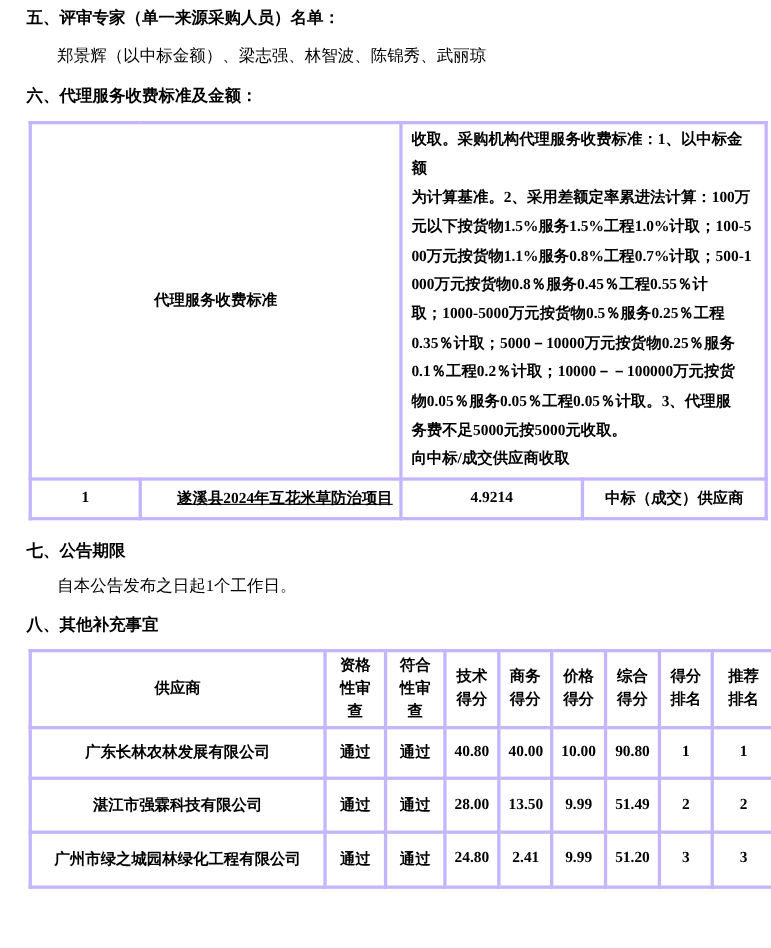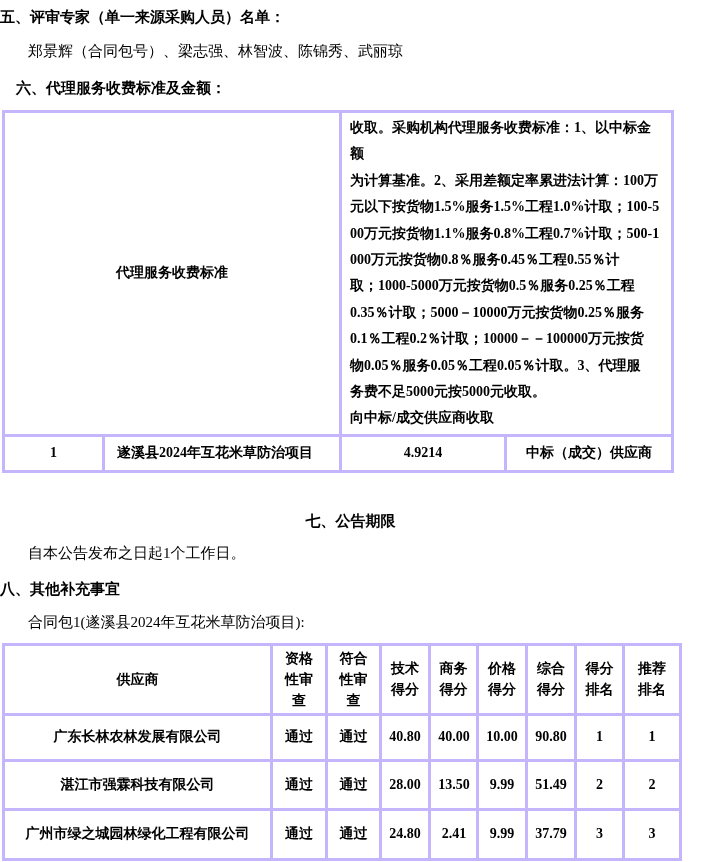--- a/index.html
+++ b/index.html
@@ -2,29 +2,29 @@
 <html><head>
 <meta charset="utf-8">
 <style>
   * { box-sizing: border-box; }
   html, body { margin: 0; padding: 0; background: #ffffff; }
   body {
     width: 701px; height: 862px;
     font-family: "Liberation Serif", "DejaVu Serif", serif;
     color: #000;
   }
-  .doc { width: 701px; height: 862px; padding-left: 0; overflow: hidden; }
+  .doc { width: 701px; height: 862px; padding-left: 24px; overflow: hidden; }
 
   h2 { font-size: 15px; font-weight: bold; margin: 0; line-height: 20px; }
   p  { font-size: 15px; font-weight: normal; margin: 0; line-height: 20px; }
 
   .s5 { padding-top: 7px; }
   .experts { margin: 14px 0 0 28px; }
-  .s6 { margin-top: 17px; margin-left: 16px; }
-  .s7 { margin-top: 38px; text-align: center; }
+  .s6 { margin-top: 17px; }
+  .s7 { margin-top: 18px; }
   .p7 { margin: 12px 0 16px 28px; }
   .s8 { margin-top: 10px; }
   .p8 { margin: 13px 0 0 28px; }
 
   table { border-collapse: collapse; table-layout: fixed; background: #fff; }
   td {
     border: 3px solid #c4b5fd;
     font-size: 14px; font-weight: bold;
     text-align: center; vertical-align: middle;
     padding: 2px 6px; overflow: hidden;
@@ -34,42 +34,42 @@
   .t1 { width: 669px; margin: 12px 0 0 2px; }
   .t1 .r1 { height: 295px; }
   .t1 .r2 { height: 42px; }
   .t1 .r3 { height: 36px; }
   .t1 .fee-text {
     text-align: left; vertical-align: top;
     white-space: pre-line; line-height: 26.4px;
     padding: 2px 8px;
   }
   .t1 .r2 td { white-space: pre-line; line-height: 20px; }
-  .t1 .pkg-name { text-align: left; padding-left: 12px; }
+  .t1 .pkg-name { text-align: right; padding-left: 12px; text-decoration: underline; }
   .t1 .fee-amount { text-align: center; padding-right: 6px; }
 
   
   .t2 { width: 677px; margin: 11px 0 0 2px; }
   .t2 .head { height: 69px; }
   .t2 .head td { white-space: pre-line; line-height: 21px; }
   .t2 .dr0 { height: 46px; }
   .t2 .dr1 { height: 49px; }
   .t2 .dr2 { height: 50px; }
   .t2 .num {
     width: 34px; margin: 0 auto;
     word-break: break-all; line-height: 20px;
   }
 </style>
 </head>
 <body>
 
 <div class="doc">
 
   <h2 class="s5">五、评审专家（单一来源采购人员）名单：</h2>
-  <p class="experts">郑景辉（合同包号）、梁志强、林智波、陈锦秀、武丽琼</p>
+  <p class="experts">郑景辉（以中标金额）、梁志强、林智波、陈锦秀、武丽琼</p>
 
   <h2 class="s6">六、代理服务收费标准及金额：</h2>
 
   <table class="t1">
     <colgroup>
       <col style="width:100px">
         <col style="width:237px">
         <col style="width:165px">
         <col style="width:167px">
     </colgroup>
@@ -94,21 +94,20 @@
         <td class="fee-amount">4.9214</td>
         <td>中标（成交）供应商</td>
       </tr>
     </tbody>
   </table>
 
   <h2 class="s7">七、公告期限</h2>
   <p class="p7">自本公告发布之日起1个工作日。</p>
 
   <h2 class="s8">八、其他补充事宜</h2>
-  <p class="p8">合同包1(遂溪县2024年互花米草防治项目):</p>
 
   <table class="t2">
     <colgroup>
       <col style="width:268px">
         <col style="width:55px">
         <col style="width:54px">
         <col style="width:49px">
         <col style="width:48px">
         <col style="width:49px">
         <col style="width:49px">
@@ -185,21 +184,21 @@
         <td>
             <div class="num">24.80</div>
           </td>
         <td>
             <div class="num">2.41</div>
           </td>
         <td>
             <div class="num">9.99</div>
           </td>
         <td>
-            <div class="num">37.79</div>
+            <div class="num">51.20</div>
           </td>
         <td>3</td>
         <td>3</td>
       </tr>
     </tbody>
   </table>
 
 </div>
 
 </body></html>

